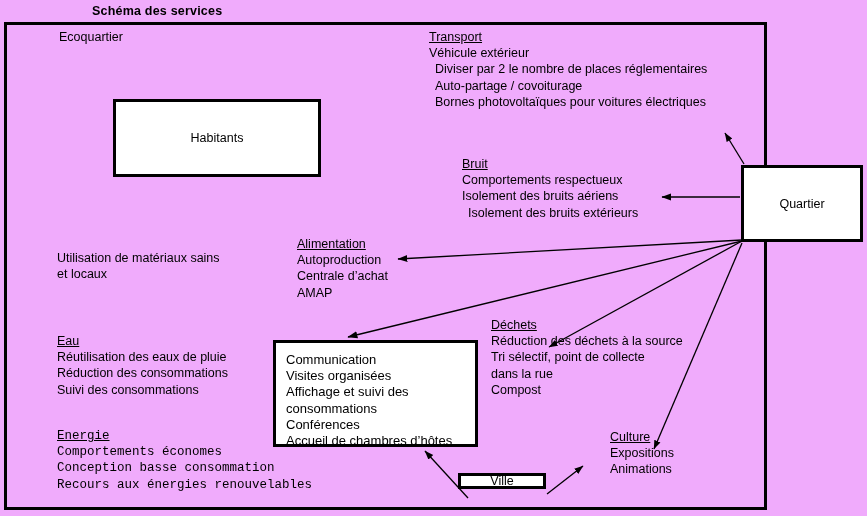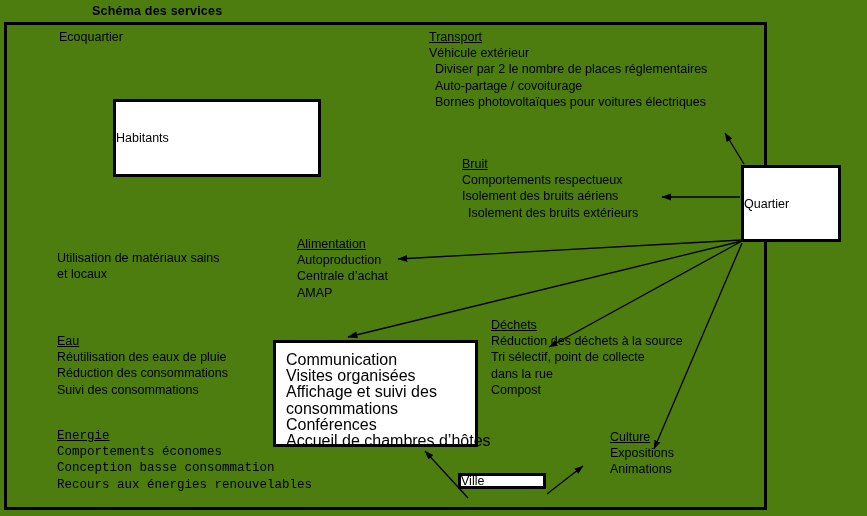--- a/index.html
+++ b/index.html
@@ -5,21 +5,21 @@
 <style>
   html, body {
     margin: 0;
     padding: 0;
     background: #ffffff;
   }
   #canvas {
     position: relative;
     width: 867px;
     height: 516px;
-    background: #4d7c0f;
+    background: #f0abfc;
     font-family: "Liberation Sans", sans-serif;
     color: #000000;
     overflow: hidden;
   }
   .diagram-title {
     position: absolute;
     left: 92px;
     top: 4px;
     font-size: 12.5px;
     font-weight: bold;
@@ -36,32 +36,33 @@
     box-sizing: content-box;
     background: transparent;
   }
   .node-box {
     position: absolute;
     border: 3px solid #000000;
     background: #ffffff;
     box-sizing: border-box;
     display: flex;
     align-items: center;
+    justify-content: center;
     font-size: 12.5px;
     z-index: 6;
   }
   .node-box.left-align {
     display: block;
     justify-content: flex-start;
     align-items: flex-start;
     padding: 9px 0 0 10px;
   }
   .node-box .box-line {
     display: block;
-    font-size: 16px;
+    font-size: 13px;
     line-height: 16.2px;
     white-space: nowrap;
   }
   .text-block {
     position: absolute;
     z-index: 5;
     background: transparent;
   }
   .text-block .tb-head {
     display: block;
@@ -132,21 +133,21 @@
 
     <line x1="468" y1="498" x2="425" y2="451" stroke="#000000" stroke-width="1.3" marker-end="url(#ahs)"></line>
 
     <line x1="547" y1="494" x2="583" y2="466" stroke="#000000" stroke-width="1.3" marker-end="url(#ahs)"></line>
   </svg>
 
   <div class="node-box" style="left:113px; top:99px; width:208px; height:78px;">
     <span>Habitants</span>
   </div>
 
-  <div class="node-box" style="left:741px; top:165px; width:100px; height:77px;">
+  <div class="node-box" style="left:741px; top:165px; width:122px; height:77px;">
     <span>Quartier</span>
   </div>
 
   <div class="node-box" style="left:458px; top:473px; width:88px; height:16px;">
     <span>Ville</span>
   </div>
 
   <div class="node-box left-align" style="left:273px; top:340px; width:205px; height:107px;">
     <span class="box-line">Communication</span>
     <span class="box-line">Visites organisées</span>

